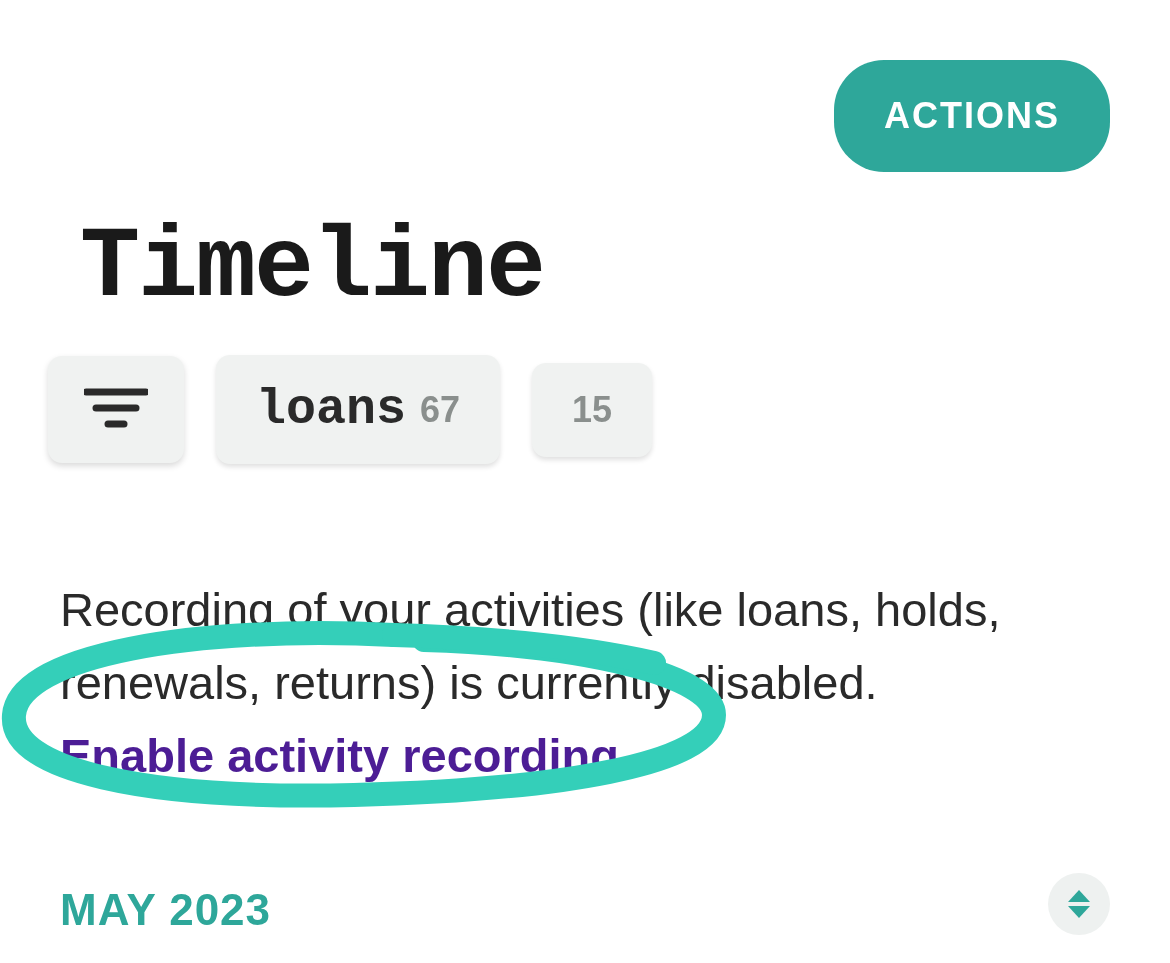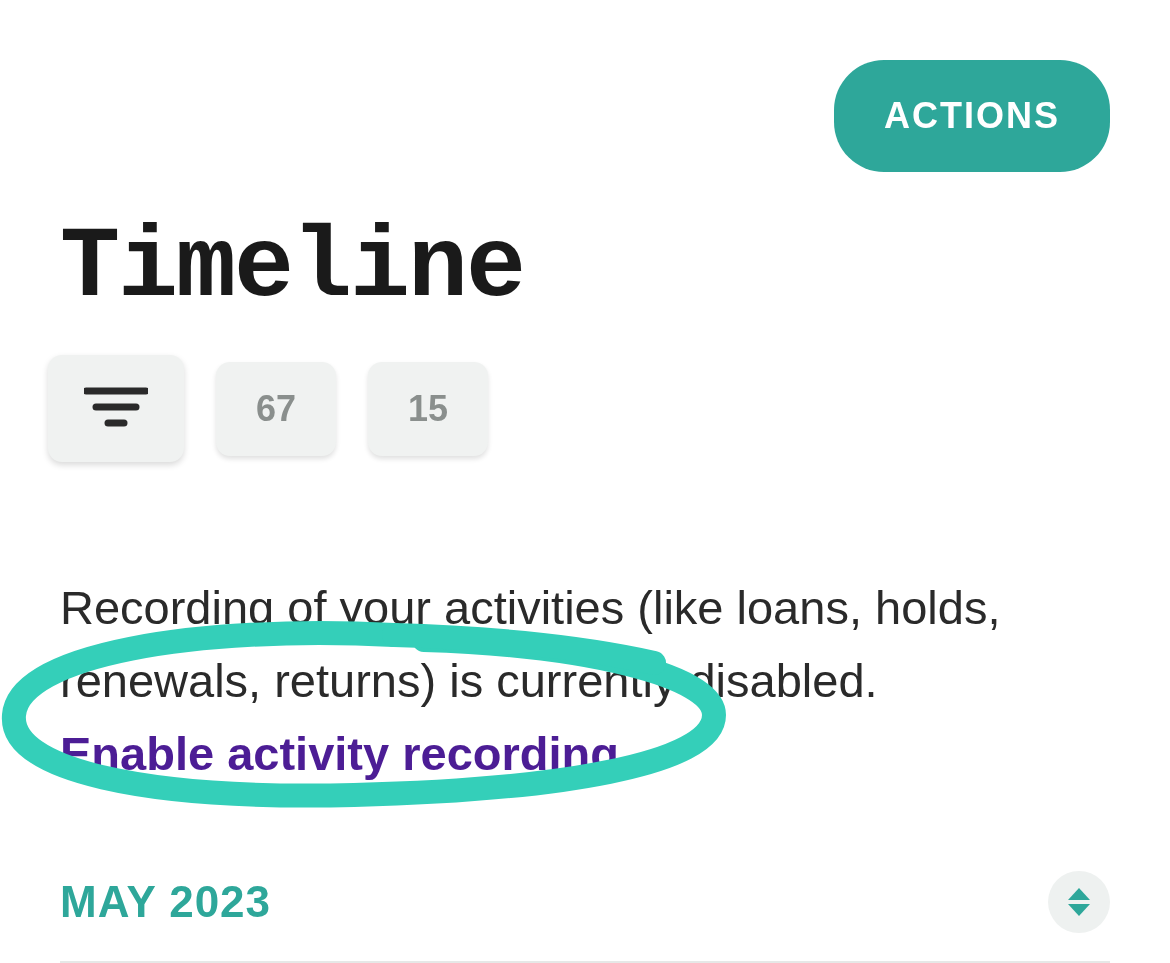--- a/index.html
+++ b/index.html
@@ -31,20 +31,21 @@
       letter-spacing: 2px;
       cursor: pointer;
     }
     .page-title {
       font-family: "Courier New", Courier, monospace;
       font-weight: 700;
       font-size: 100px;
       color: #1a1a1a;
       padding: 40px 60px 30px 60px;
       letter-spacing: -2px;
+      margin-left: 20px;
     }
     .filter-row {
       display: flex;
       gap: 32px;
       padding: 0 48px;
       align-items: center;
     }
     .filter-btn {
       background: #f0f2f1;
       border: none;
@@ -100,21 +101,21 @@
       left: -6px;
       top: 615px;
       width: 740px;
       height: 200px;
       pointer-events: none;
       z-index: 5;
     }
     .month-row {
       display: flex;
       justify-content: space-between;
-      align-items: center;
+      align-items: flex-end;
       padding: 80px 60px 0 60px;
     }
     .month-label {
       color: #2ea79a;
       font-weight: 800;
       font-size: 44px;
       letter-spacing: 1px;
     }
     .sort-toggle {
       background: #eef1f0;
@@ -163,20 +164,21 @@
     <span>
       <svg width="64" height="44" viewBox="0 0 64 44">
         <line x1="2" y1="6" x2="62" y2="6" stroke="#2a2a2a" stroke-width="7" stroke-linecap="round"></line>
         <line x1="12" y1="22" x2="52" y2="22" stroke="#2a2a2a" stroke-width="7" stroke-linecap="round"></line>
         <line x1="24" y1="38" x2="40" y2="38" stroke="#2a2a2a" stroke-width="7" stroke-linecap="round"></line>
       </svg>
     </span>
   </button>
 
   <button class="filter-btn">
+    <span class="filter-label">loans</span>
     <span class="filter-count">67</span>
   </button>
 
   <button class="filter-btn">
     <span class="filter-count">15</span>
   </button>
 </div>
 
 <div class="info-text">
   <span>Recording of your activities (like loans, holds, renewals, returns) is currently disabled.</span>

